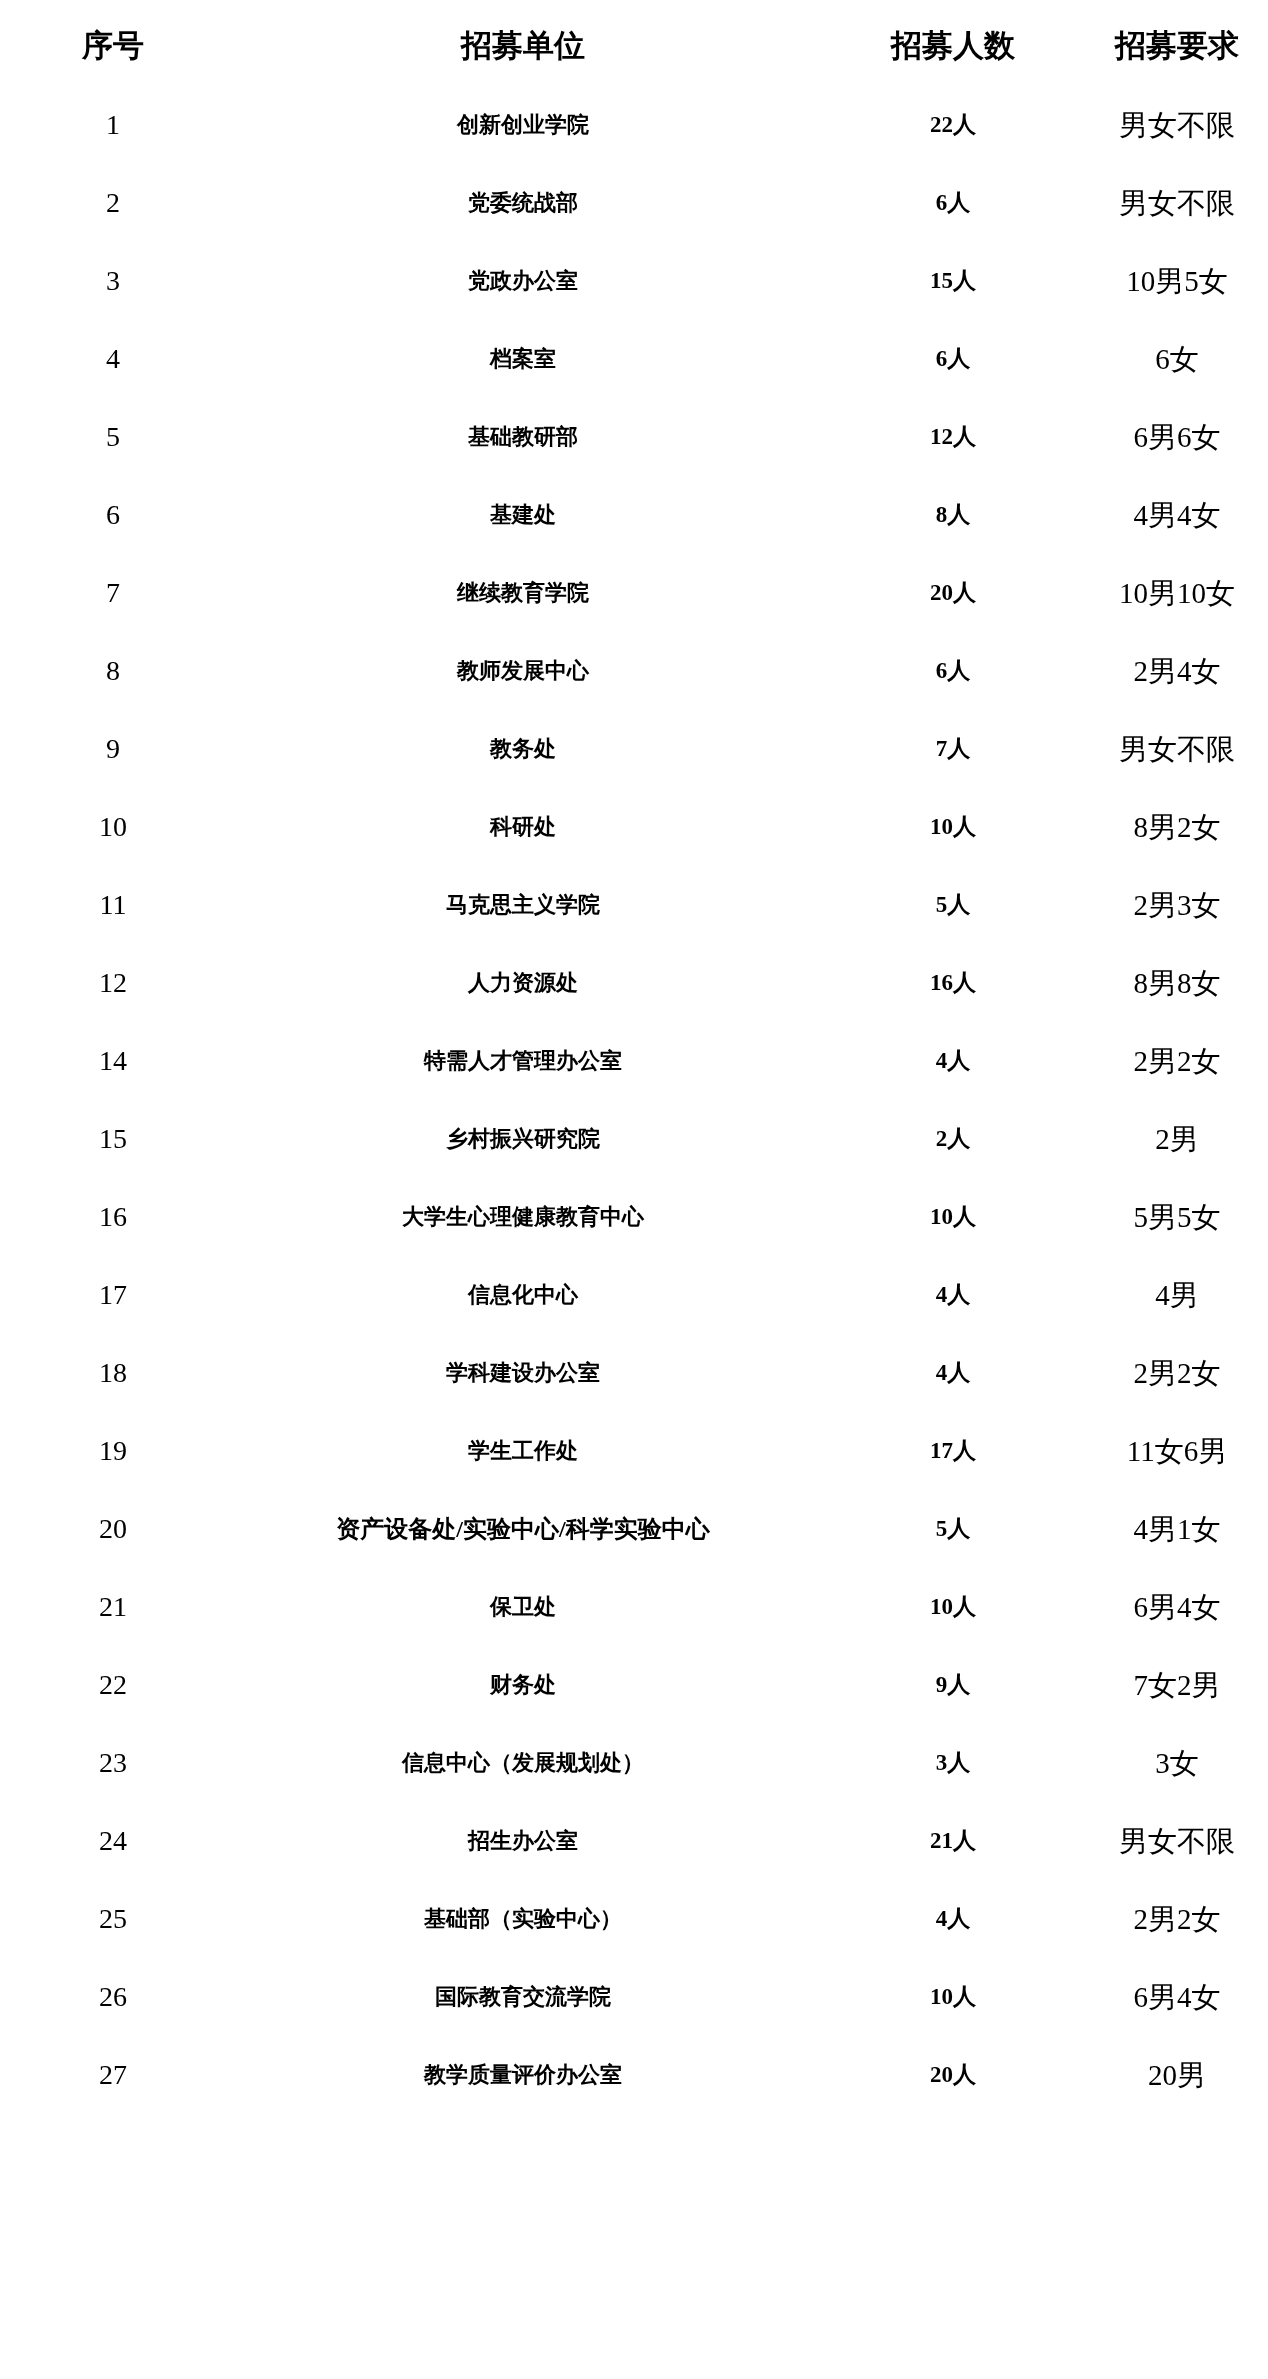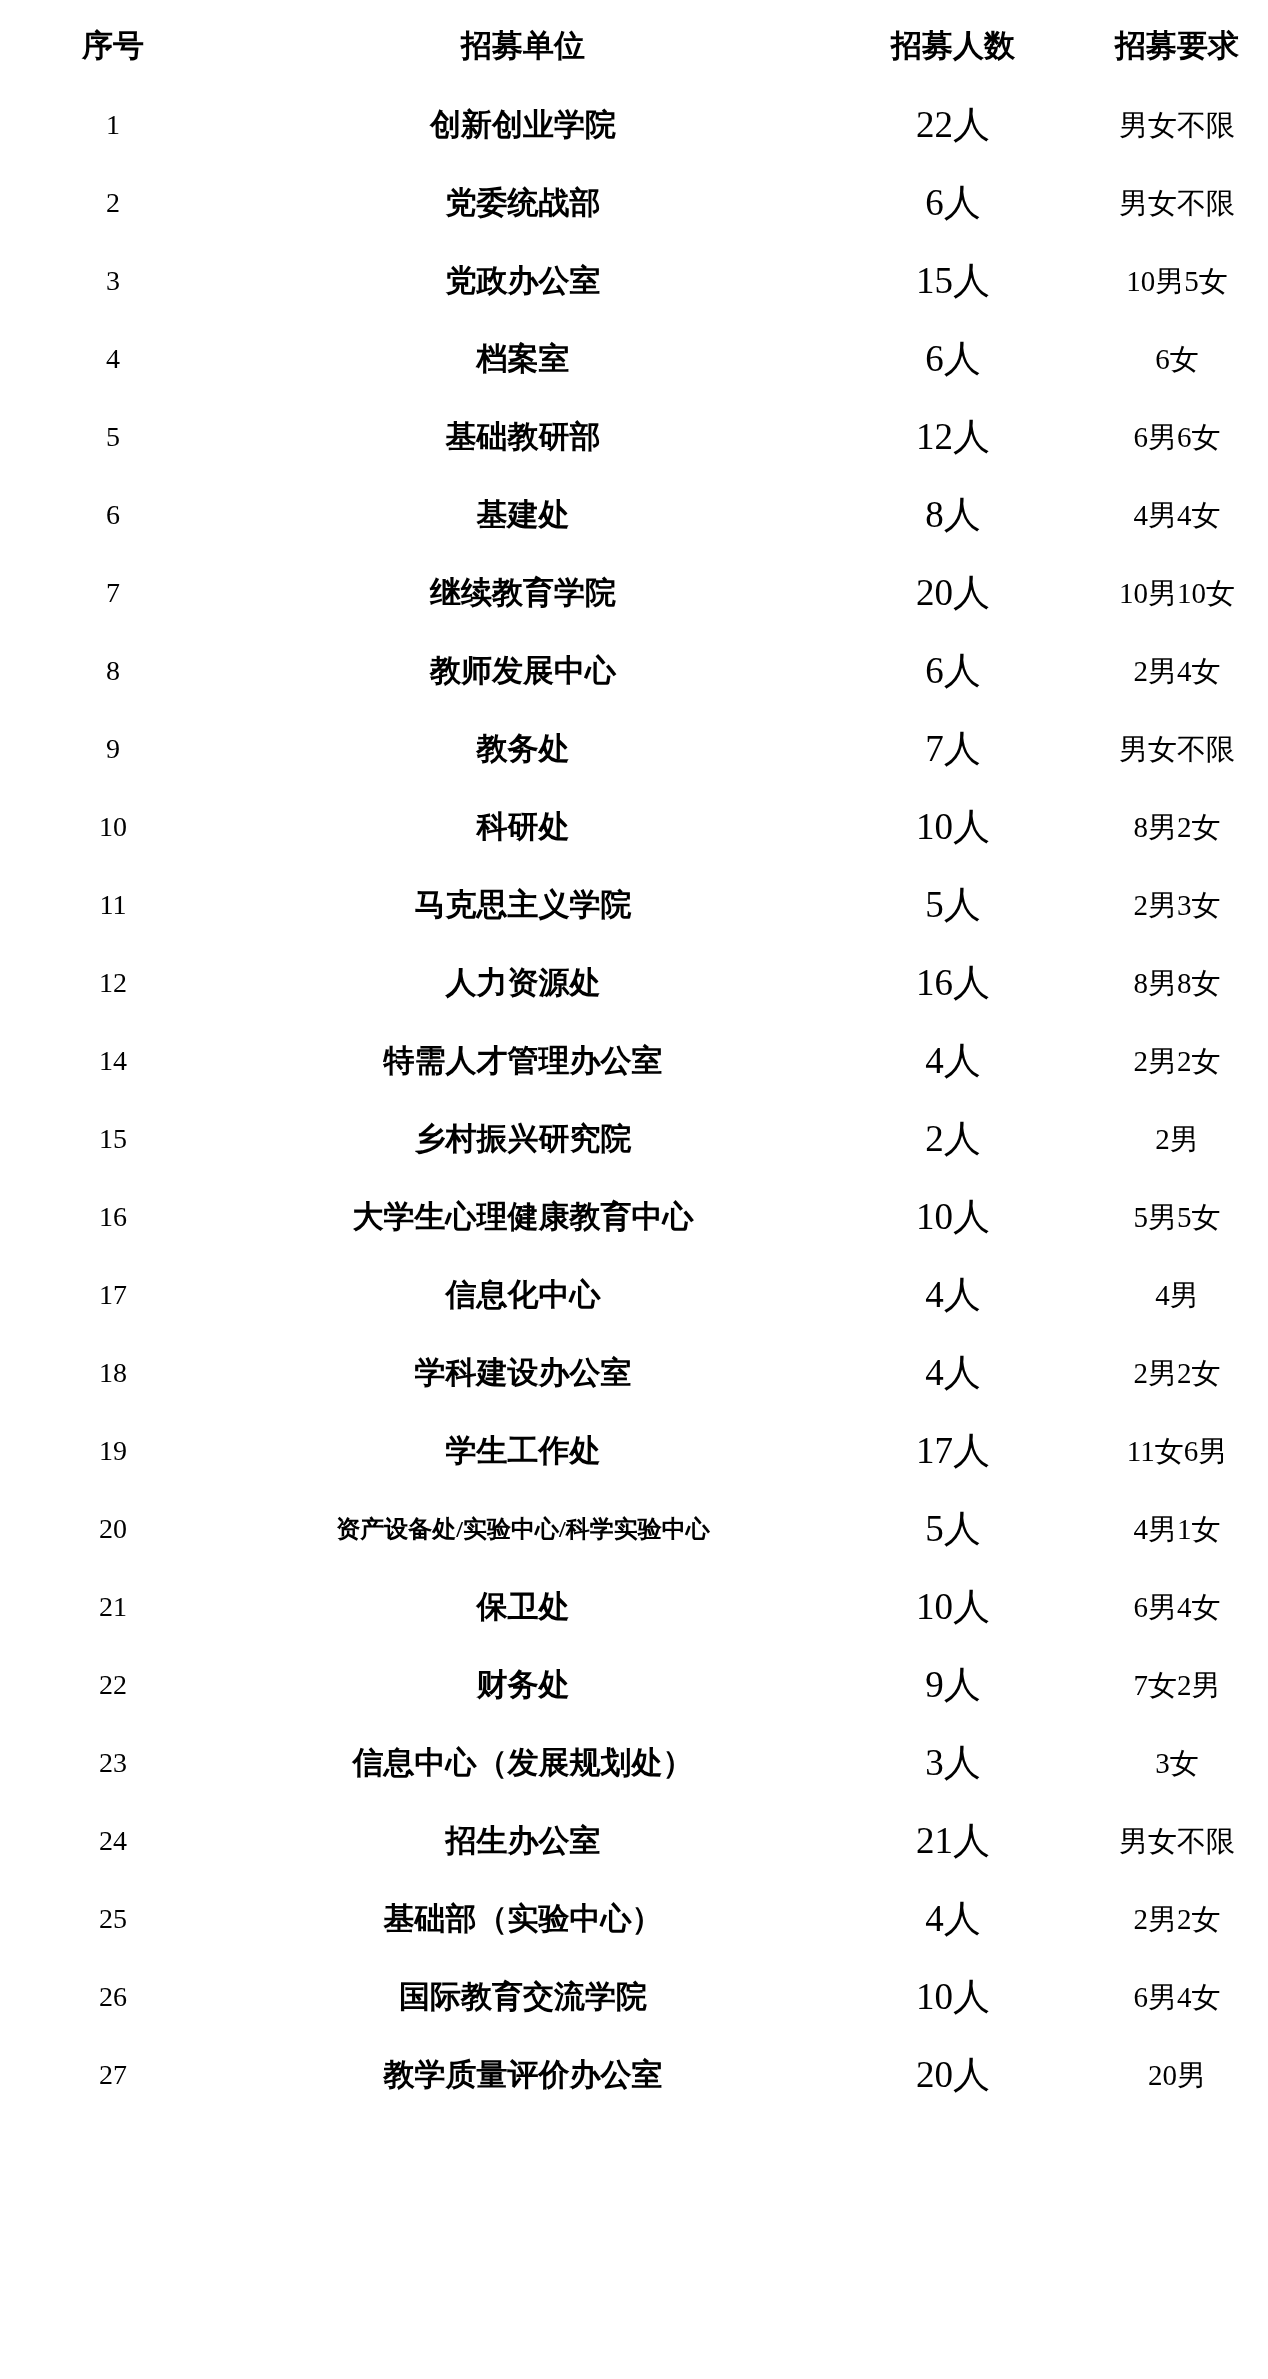--- a/index.html
+++ b/index.html
@@ -42,25 +42,26 @@
   table.recruit-table th {
     font-weight: 700;
     font-size: 31px;
     height: 80px;
     line-height: 80px;
   }
   td.idx-cell {
     font-size: 28px;
   }
   td.unit-cell {
-    font-size: 31px;
+    font-size: 22px;
     font-weight: 700;
   }
   td.count-cell {
-    font-size: 37px;
+    font-size: 23px;
+    font-weight: bold;
   }
   td.req-cell {
     font-size: 29px;
   }
 </style>
 </head>
 <body>
 
 <div class="sheet">
   <table class="recruit-table">

